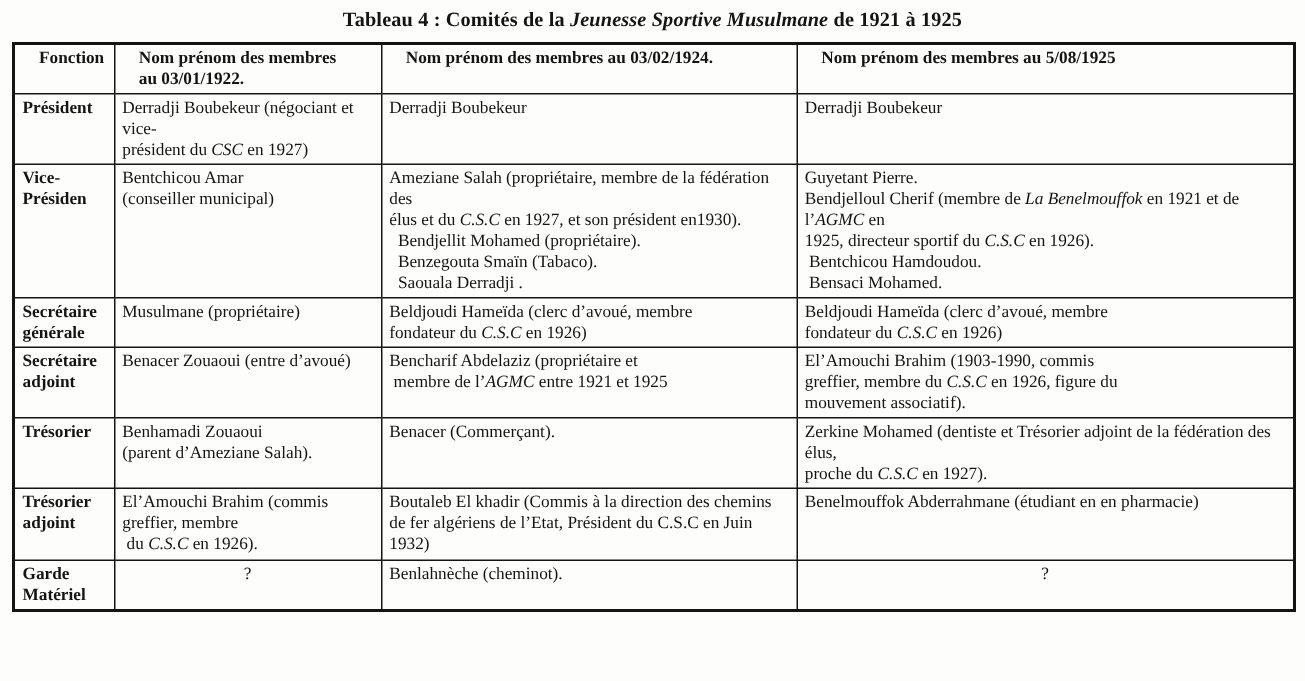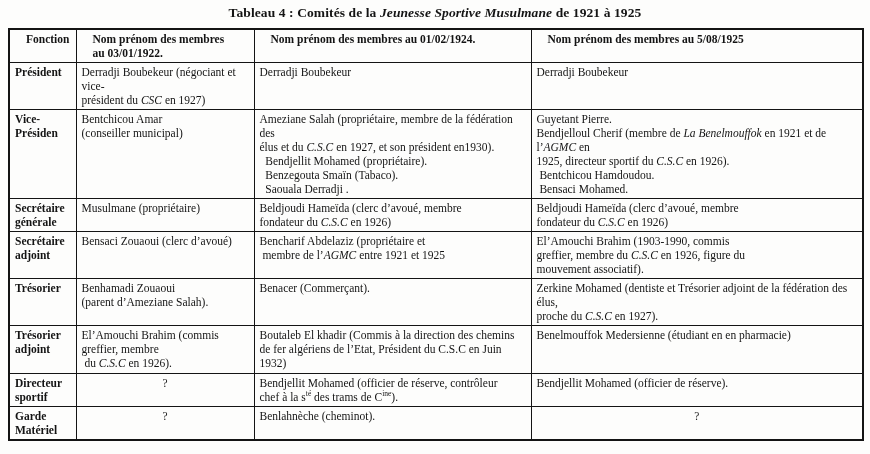--- a/index.html
+++ b/index.html
@@ -61,21 +61,21 @@
     <colgroup>
       <col style="width:67px">
       <col style="width:178px">
       <col style="width:277px">
       <col style="width:332px">
     </colgroup>
     <tbody>
       <tr style="height:30px">
         <th>Fonction</th>
         <th>Nom prénom des membres<br>au 03/01/1922.</th>
-        <th>Nom prénom des membres au 01/02/1924.</th>
+        <th>Nom prénom des membres au 03/02/1924.</th>
         <th>Nom prénom des membres au 5/08/1925</th>
       </tr>
 
       <tr style="height:30px">
         <td class="fonction">Président</td>
         <td>Derradji Boubekeur (négociant et vice-<br>président du <i>CSC</i> en 1927)</td>
         <td>Derradji Boubekeur</td>
         <td>Derradji Boubekeur</td>
       </tr>
 
@@ -88,45 +88,39 @@
 
       <tr style="height:28px">
         <td class="fonction">Secrétaire<br>générale</td>
         <td>Musulmane (propriétaire)</td>
         <td>Beldjoudi Hameïda (clerc d’avoué, membre<br>fondateur du <i>C.S.C</i> en 1926)</td>
         <td>Beldjoudi Hameïda (clerc d’avoué, membre<br>fondateur du <i>C.S.C</i> en 1926)</td>
       </tr>
 
       <tr style="height:40px">
         <td class="fonction">Secrétaire<br>adjoint</td>
-        <td>Bensaci Zouaoui (clerc d’avoué)</td>
+        <td>Benacer Zouaoui (entre d’avoué)</td>
         <td>Bencharif Abdelaziz (propriétaire et<br> membre de l’<i>AGMC</i> entre 1921 et 1925</td>
         <td>El’Amouchi Brahim (1903-1990, commis<br>greffier, membre du <i>C.S.C</i> en 1926, figure du<br>mouvement associatif).</td>
       </tr>
 
       <tr style="height:28px">
         <td class="fonction">Trésorier</td>
         <td>Benhamadi Zouaoui<br>(parent d’Ameziane Salah).</td>
         <td>Benacer (Commerçant).</td>
         <td>Zerkine Mohamed (dentiste et Trésorier adjoint de la fédération des élus,<br>proche du <i>C.S.C</i> en 1927).</td>
       </tr>
 
       <tr style="height:48px">
         <td class="fonction">Trésorier<br>adjoint</td>
         <td>El’Amouchi Brahim (commis<br>greffier, membre<br> du <i>C.S.C</i> en 1926).</td>
         <td>Boutaleb El khadir (Commis à la direction des chemins<br>de fer algériens de l’Etat, Président du C.S.C en Juin 1932)</td>
-        <td>Benelmouffok Medersienne (étudiant en en pharmacie)</td>
+        <td>Benelmouffok Abderrahmane (étudiant en en pharmacie)</td>
       </tr>
 
-      <tr style="height:31px">
-        <td class="fonction">Directeur<br>sportif</td>
-        <td class="center">?</td>
-        <td>Bendjellit Mohamed (officier de réserve, contrôleur<br>chef à la s<sup>té</sup> des trams de C<sup>ine</sup>).</td>
-        <td>Bendjellit Mohamed (officier de réserve).</td>
-      </tr>
 
 
       <tr style="height:26px">
         <td class="fonction">Garde<br>Matériel</td>
         <td class="center">?</td>
         <td>Benlahnèche (cheminot).</td>
         <td class="center">?</td>
       </tr>
 
     </tbody>

